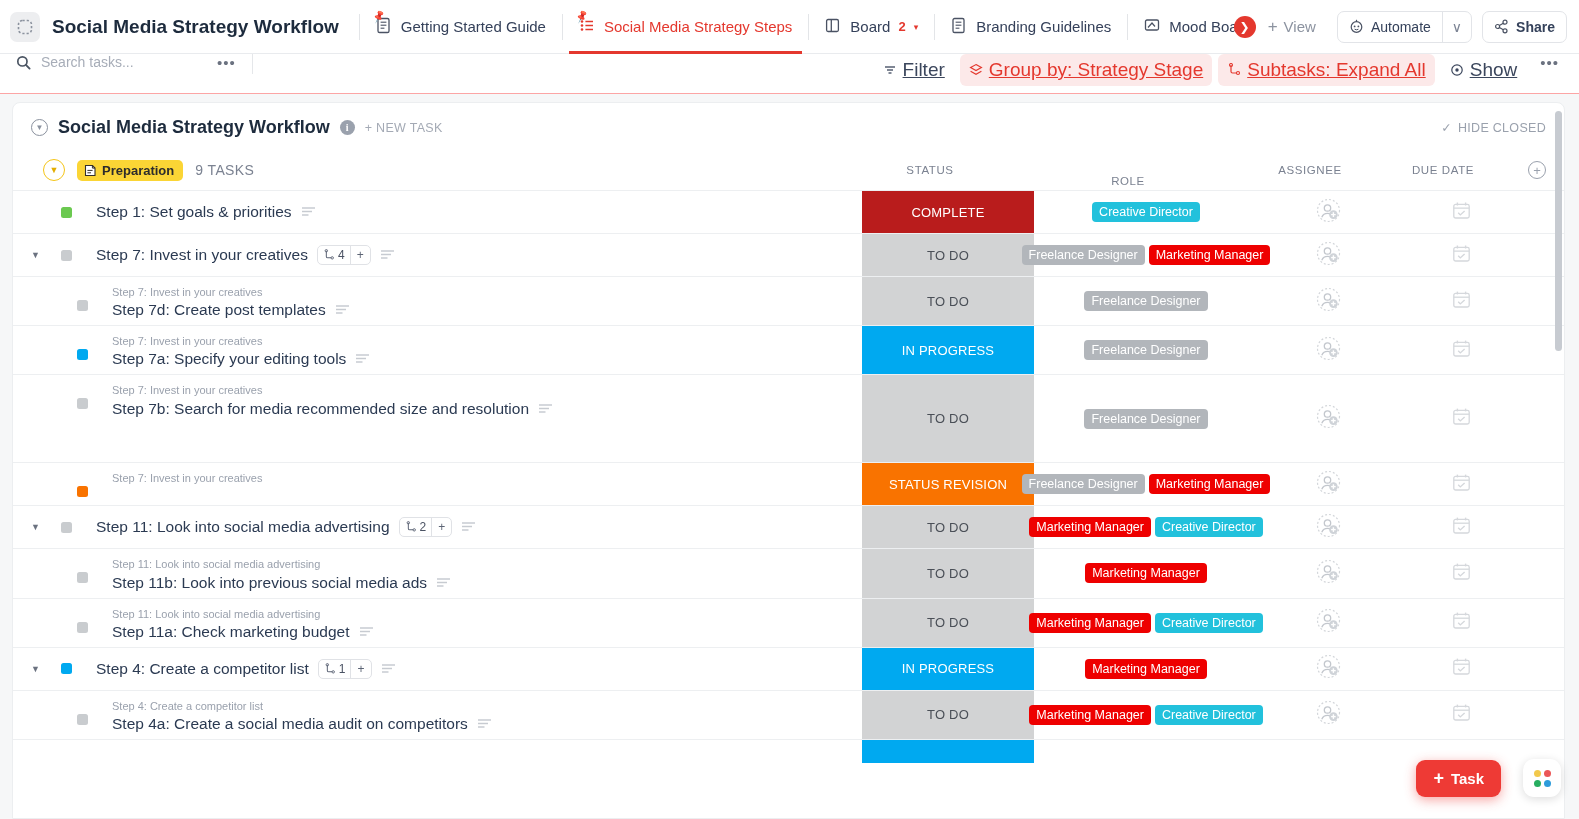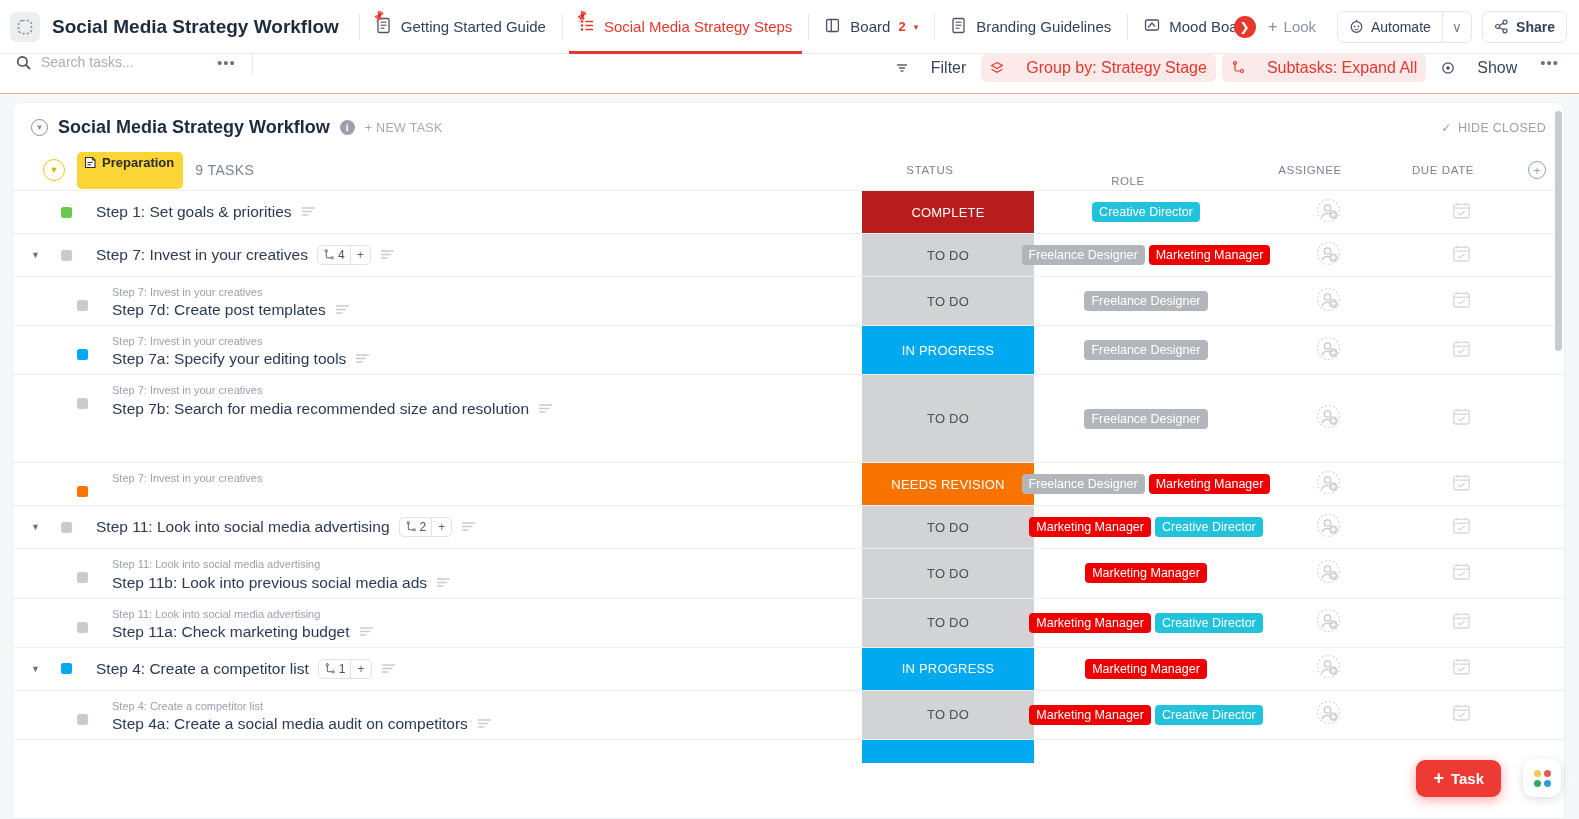--- a/index.html
+++ b/index.html
@@ -109,24 +109,25 @@
   .search-input {
     border:none; outline:none;
     font-size:14px; font-family: inherit;
     color:#6b7280; width: 170px;
     background:transparent;
   }
   .search-input::placeholder { color:#a7adb8; }
   .dots { color:#6b7280; letter-spacing:1px; font-size:15px; cursor:pointer; padding: 0 6px;}
   .vline { width:1px; height:20px; background:#e5e7ea; margin: 0 10px; }
   .tb-item {
-    display:flex; align-items:center; gap:22px;
-    font-size:16px; color:#3b465c; padding: 5px 9px;
+    display:flex; align-items:center; gap:6px;
+    font-size:19px; color:#3b465c; padding: 5px 9px;
     border-radius: 6px; cursor:pointer; white-space:nowrap;
     margin-left: 6px;
+    text-decoration: underline;
   }
   .tb-item.pill { background:#fce9e9; color:#e4382e; }
   .tb-item.pill svg { stroke:#e4382e; }
 
   
   .sheet {
     position: relative;
     height: calc(819px - 54px - 40px);
     background: #f6f7f8;
     overflow: hidden;
@@ -171,21 +172,21 @@
   }
   .ycirc {
     width:22px;height:22px;border-radius:50%;
     border:1.5px solid #f5c518;
     display:flex;align-items:center;justify-content:center;
     color:#e3ad00;font-size:9px; cursor:pointer; flex:0 0 auto;
   }
   .group-chip {
     background:#fbd535; color:#2c2c2c;
     font-size:13px; font-weight:bold;
-    border-radius:5px; padding: 3px 9px 19px 7px;
+    border-radius:5px; padding: 3px 9px 3px 7px;
     display:flex; align-items:center; gap:5px;
     cursor:pointer;
   }
   .tasks-count { color:#7b8291; font-size:14px; letter-spacing:.4px; }
 
   .col-heads { margin-left:auto; display:flex; align-items:center; }
   .ch {
     font-size:11.5px; color:#7b8291; letter-spacing:.6px;
     text-align:center;
   }
@@ -371,21 +372,21 @@
           <rect x="1.5" y="3" width="13" height="10" rx="1.5" fill="none" stroke="#4a5263" stroke-width="1.3"></rect>
           <path d="M4 10.5 L8 6 L11 9.5" fill="none" stroke="#4a5263" stroke-width="1.2"></path>
         </svg>
     </span>
     <span>Mood Boa</span>
   </div>
   <div class="red-circle">❯</div>
 
   <div class="view-add">
     <span style="font-size:17px;color:#8c93a0;">+</span>
-    <span>Look</span>
+    <span>View</span>
   </div>
 
   <div class="spacer"></div>
 
   <div class="btn-outline">
     <span class="seg">
       <svg width="15" height="15" viewBox="0 0 15 15">
           <circle cx="7.5" cy="8" r="5.3" fill="none" stroke="#4a5263" stroke-width="1.2"></circle>
           <circle cx="5.6" cy="7.4" r="0.9" fill="#4a5263"></circle>
           <circle cx="9.4" cy="7.4" r="0.9" fill="#4a5263"></circle>
@@ -692,21 +693,21 @@
           </div>
           <div class="extracell"></div>
         </div>
         <div class="row sub">
           <div class="namecell">
             <span class="cbox" style="background:#f97300;margin-top:14px;"></span>
             <span class="sub-wrap">
               <span class="parent-ref">Step 7: Invest in your creatives</span>
             </span>
           </div>
-          <div class="statuscell" style="background:#f97300;color:#ffffff">NEEDS REVISION</div>
+          <div class="statuscell" style="background:#f97300;color:#ffffff">STATUS REVISION</div>
           <div class="rolecell">
             <span class="badge" style="background:#b2b6bb">Freelance Designer</span>
             <span class="badge" style="background:#ee0000">Marketing Manager</span>
           </div>
           <div class="assigneecell">
             <span><svg width="25" height="25" viewBox="0 0 25 25">
                 <circle cx="12.5" cy="12.5" r="11" fill="none" stroke="#d3d6da" stroke-width="1.2" stroke-dasharray="2 2"></circle>
                 <circle cx="11.5" cy="10" r="3.2" fill="none" stroke="#c3c7cd" stroke-width="1.3"></circle>
                 <path d="M5.8 19.2 a6.2 6.2 0 0 1 11.4 0" fill="none" stroke="#c3c7cd" stroke-width="1.3"></path>
                 <circle cx="17.4" cy="16.6" r="4.3" fill="#cfd3d8"></circle>

